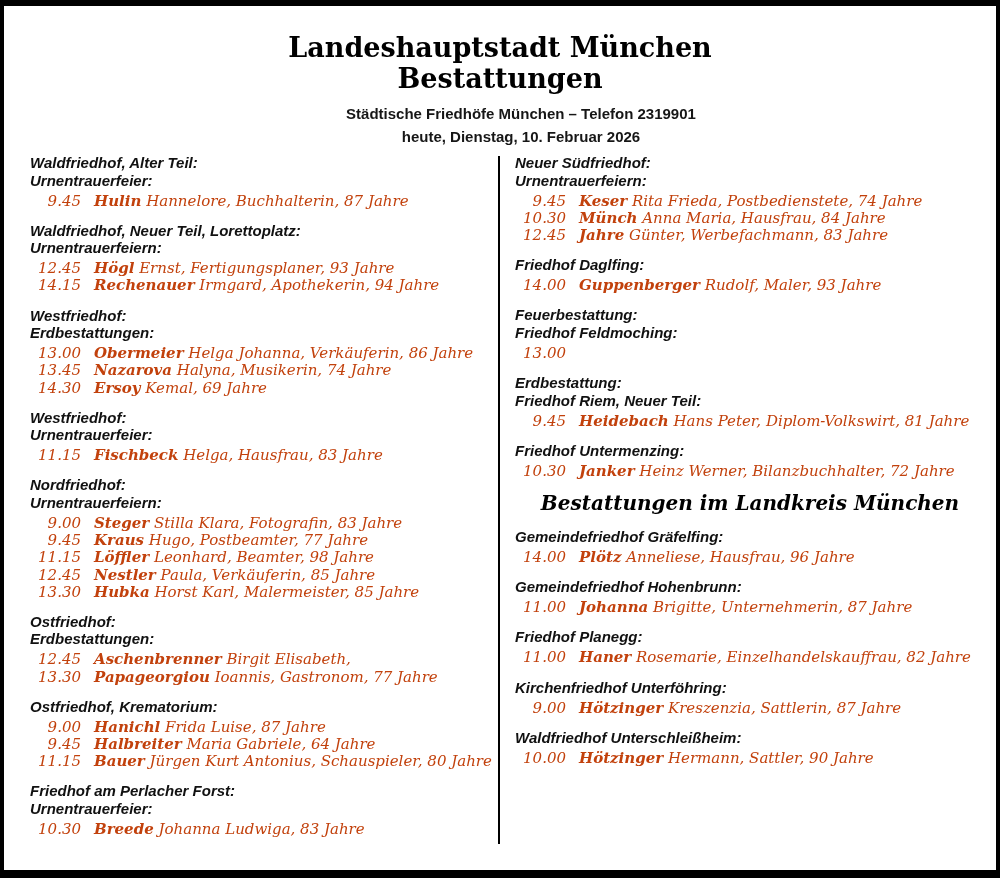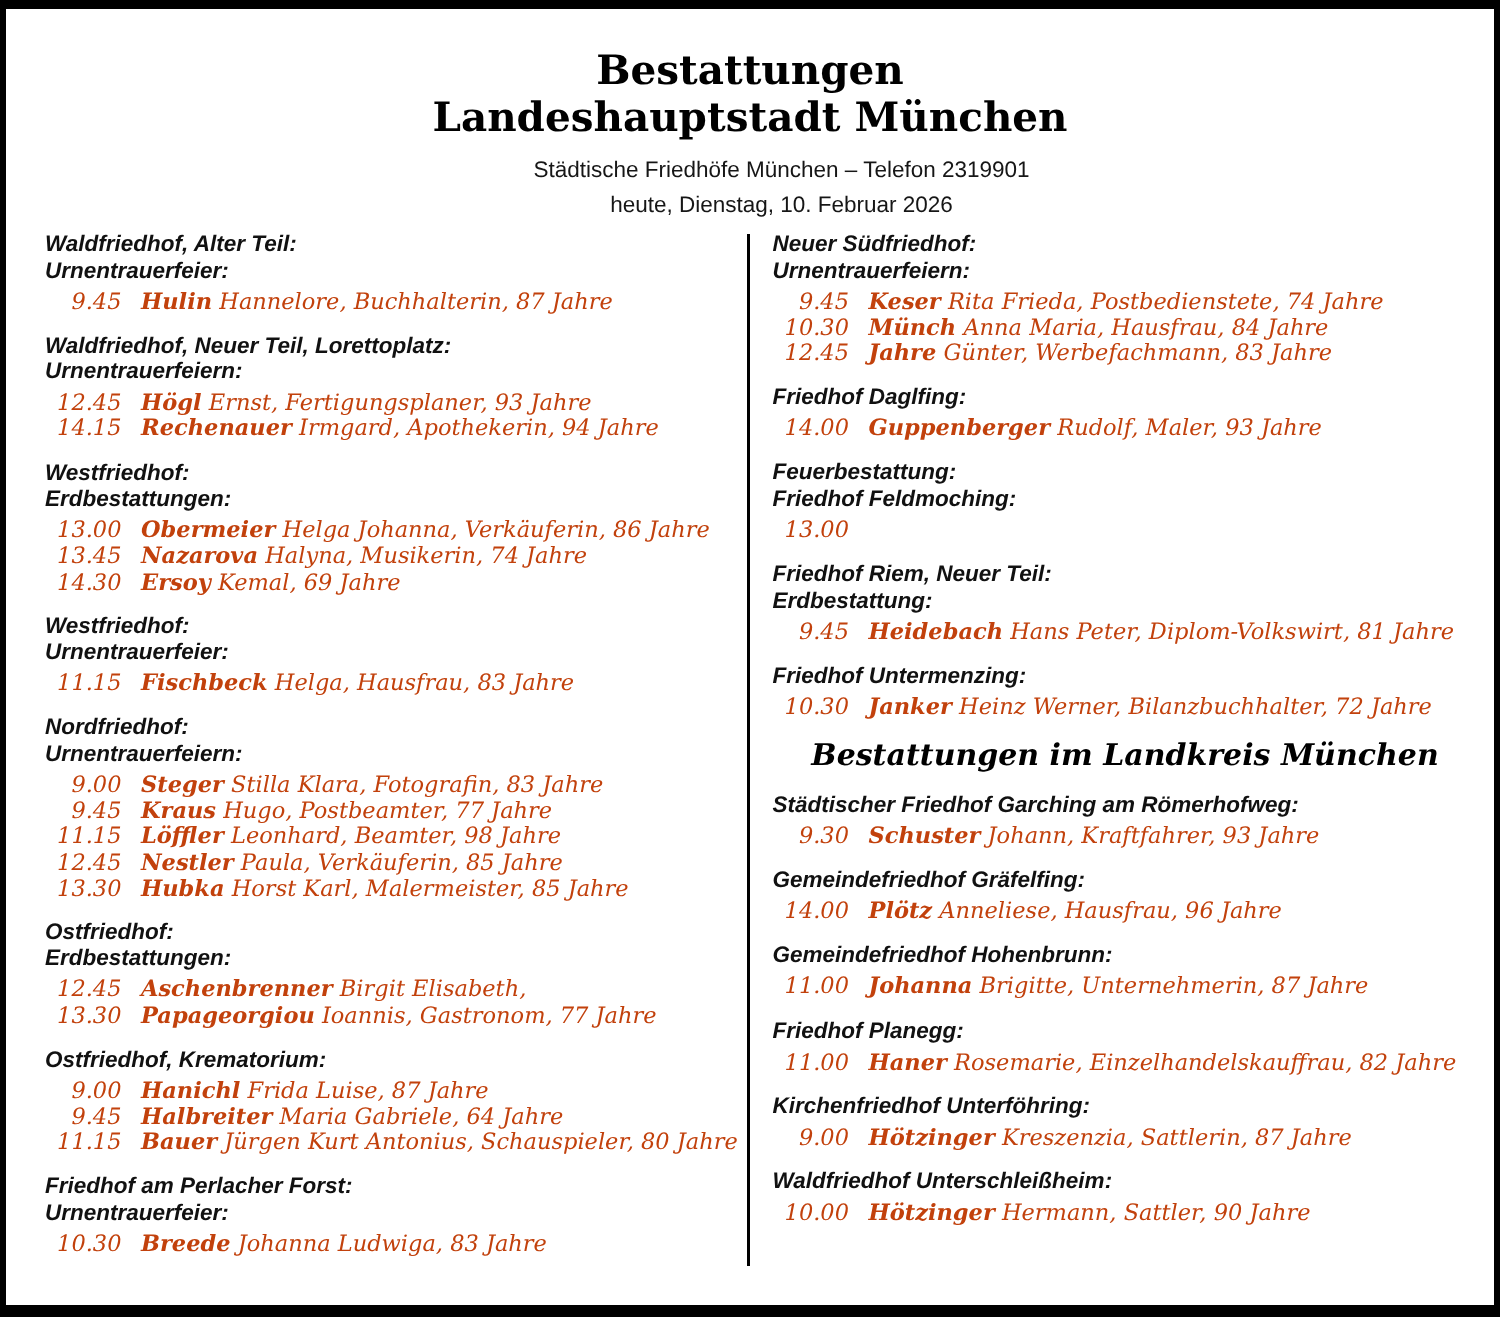--- a/index.html
+++ b/index.html
@@ -15,21 +15,21 @@
     overflow:hidden;
   }
   .header { position:absolute; left:0; right:0; top:26px; text-align:center; }
   .title-line {
     font-family:"DejaVu Serif","Liberation Serif",serif;
     font-weight:bold; font-size:27px; line-height:31px; color:#000;
   }
   .subhead-block { margin-top:8px; }
   .subhead-line {
     font-family:"Liberation Sans","DejaVu Sans",sans-serif;
-    font-weight:normal; font-size:15px; line-height:23px; color:#161616;margin-left:42px;
+    font-weight:bold; font-size:15px; line-height:23px; color:#161616;margin-left:42px;
   }
   .divider { position:absolute; left:494px; top:150px; width:2px; height:688px; background:#000; }
   .col { position:absolute; top:148px;font-style:italic; }
   .col-left  { left:26px;  width:462px; }
   .col-right { left:511px; width:470px; }
   .section { margin-bottom:12px; }
   .sec-heading {
     font-family:"Liberation Sans","DejaVu Sans",sans-serif;
     font-weight:bold; font-size:15px; line-height:17.5px; color:#111;
   }
@@ -48,22 +48,22 @@
     font-weight:bold; font-size:20px; line-height:23px;
     margin:6px 0 13px 0; color:#000;
   }
 </style>
 </head>
 <body>
 
 <div class="page">
 
   <div class="header">
+    <div class="title-line">Landeshauptstadt München</div>
     <div class="title-line">Bestattungen</div>
-    <div class="title-line">Landeshauptstadt München</div>
     <div class="subhead-block">
       <div class="subhead-line">Städtische Friedhöfe München – Telefon 2319901</div>
       <div class="subhead-line">heute, Dienstag, 10. Februar 2026</div>
     </div>
   </div>
 
   <div class="divider"></div>
 
   <div class="col col-left" id="col-left">
       <div class="section">
@@ -242,22 +242,22 @@
             <div class="sec-heading">Friedhof Feldmoching:</div>
           </div>
     <div class="entries">
             <div class="entry">
     <span class="time">13.00</span>
   </div>
           </div>
   </div>
         <div class="section">
     <div class="headings">
+            <div class="sec-heading">Erdbestattung:</div>
             <div class="sec-heading">Friedhof Riem, Neuer Teil:</div>
-            <div class="sec-heading">Erdbestattung:</div>
           </div>
     <div class="entries">
             <div class="entry">
     <span class="time">9.45</span>
     <span class="etext"><b class="name">Heidebach</b> <span class="details">Hans Peter, Diplom-Volkswirt, 81 Jahre</span></span>
   </div>
           </div>
   </div>
         <div class="section">
     <div class="headings">
@@ -268,31 +268,20 @@
     <span class="time">10.30</span>
     <span class="etext"><b class="name">Janker</b> <span class="details">Heinz Werner, Bilanzbuchhalter, 72 Jahre</span></span>
   </div>
           </div>
   </div>
       </div>
     <div class="landkreis-title">Bestattungen im Landkreis München</div>
     <div id="right-landkreis">
         <div class="section">
     <div class="headings">
-            <div class="sec-heading">Städtischer Friedhof Garching am Römerhofweg:</div>
-          </div>
-    <div class="entries">
-            <div class="entry">
-    <span class="time">9.30</span>
-    <span class="etext"><b class="name">Schuster</b> <span class="details">Johann, Kraftfahrer, 93 Jahre</span></span>
-  </div>
-          </div>
-  </div>
-        <div class="section">
-    <div class="headings">
             <div class="sec-heading">Gemeindefriedhof Gräfelfing:</div>
           </div>
     <div class="entries">
             <div class="entry">
     <span class="time">14.00</span>
     <span class="etext"><b class="name">Plötz</b> <span class="details">Anneliese, Hausfrau, 96 Jahre</span></span>
   </div>
           </div>
   </div>
         <div class="section">

